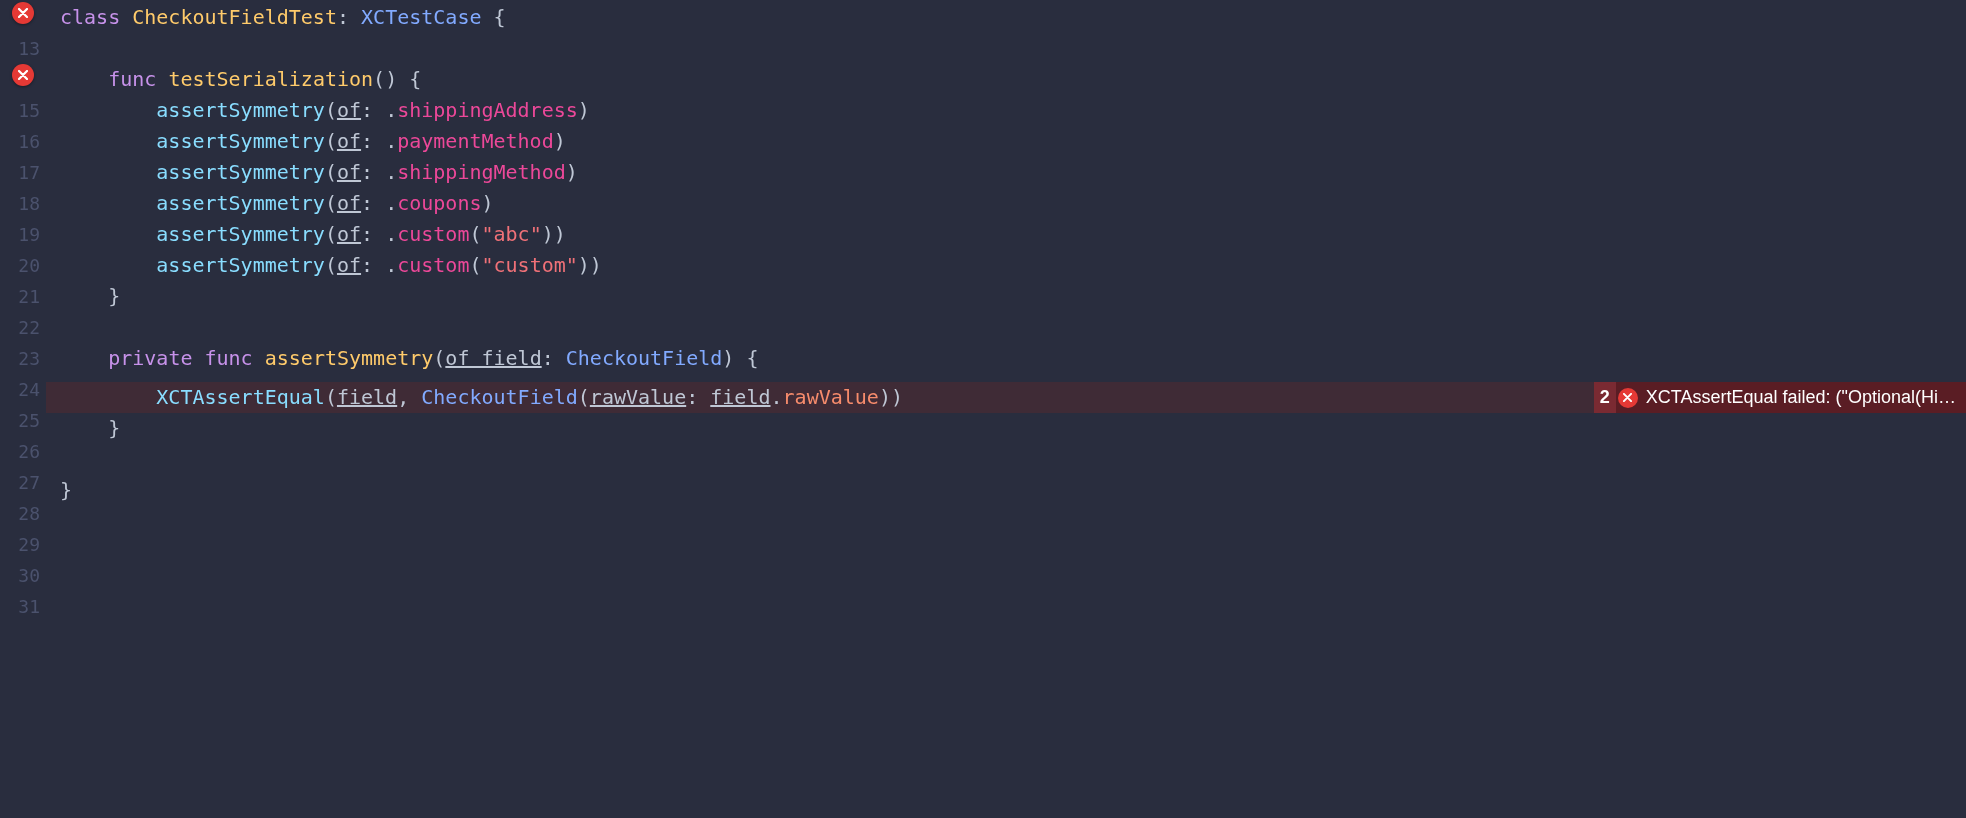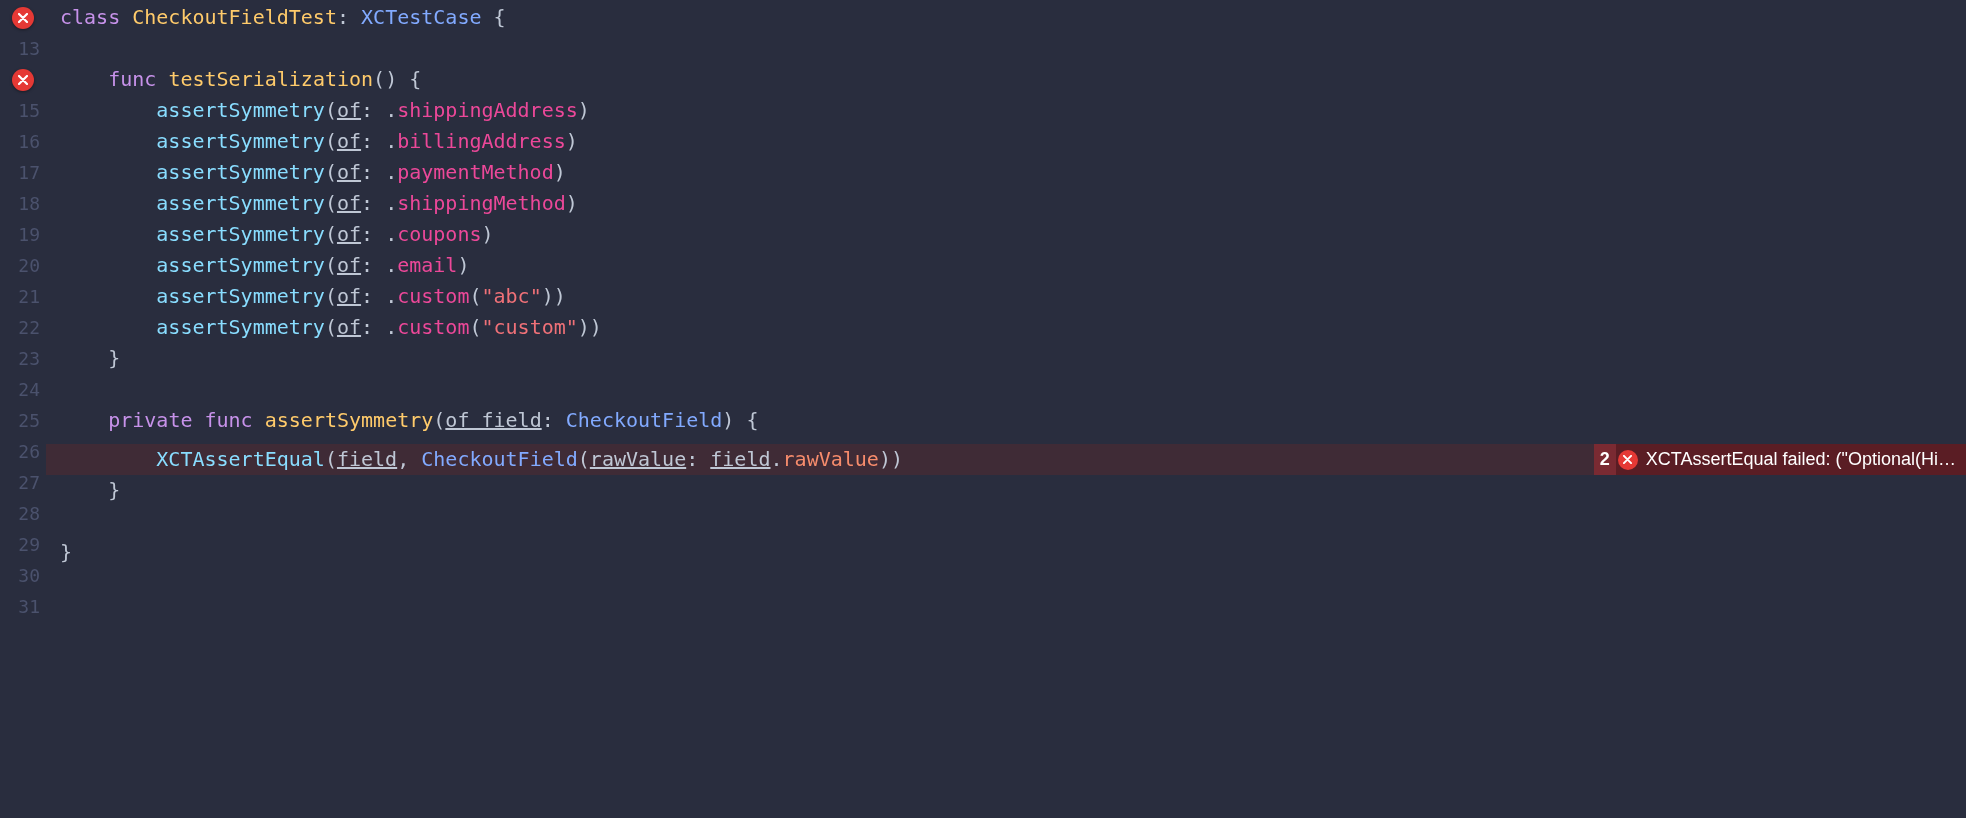--- a/index.html
+++ b/index.html
@@ -15,21 +15,21 @@
   .editor { display: flex; }
   .gutter {
     width: 46px;
     flex-shrink: 0;
     padding-top: 2px;
     position: relative;
   }
   .gutter-row {
     height: 31px;
     display: flex;
-    align-items: center;
+    align-items: flex-start;
     justify-content: flex-end;
     padding-right: 6px;
     position: relative;
   }
   .line-number {
     color: #4b526d;
     font-size: 18px;
   }
   .error-marker {
     position: absolute;
@@ -180,25 +180,23 @@
     <div class="gutter-row">
         <span class="line-number">31</span>
       </div>
   </div>
 
   <div class="code">
     <div class="code-line"><span class="tok-kw">class </span><span class="tok-decl">CheckoutFieldTest</span><span class="tok-plain">: </span><span class="tok-type">XCTestCase</span><span class="tok-plain"> {</span></div>
     <div class="code-line"></div>
     <div class="code-line"><span class="tok-plain">    </span><span class="tok-kw">func </span><span class="tok-decl">testSerialization</span><span class="tok-plain">() {</span></div>
     <div class="code-line"><span class="tok-plain">        </span><span class="tok-call">assertSymmetry</span><span class="tok-plain">(</span><span class="tok-param">of</span><span class="tok-plain">: .</span><span class="tok-member">shippingAddress</span><span class="tok-plain">)</span></div>
-    <div class="code-line"><span class="tok-plain">        </span><span class="tok-call">assertSymmetry</span><span class="tok-plain">(</span><span class="tok-param">of</span><span class="tok-plain">: .</span><span class="tok-member">billingAddress</span><span class="tok-plain">)</span></div>
     <div class="code-line"><span class="tok-plain">        </span><span class="tok-call">assertSymmetry</span><span class="tok-plain">(</span><span class="tok-param">of</span><span class="tok-plain">: .</span><span class="tok-member">paymentMethod</span><span class="tok-plain">)</span></div>
     <div class="code-line"><span class="tok-plain">        </span><span class="tok-call">assertSymmetry</span><span class="tok-plain">(</span><span class="tok-param">of</span><span class="tok-plain">: .</span><span class="tok-member">shippingMethod</span><span class="tok-plain">)</span></div>
     <div class="code-line"><span class="tok-plain">        </span><span class="tok-call">assertSymmetry</span><span class="tok-plain">(</span><span class="tok-param">of</span><span class="tok-plain">: .</span><span class="tok-member">coupons</span><span class="tok-plain">)</span></div>
-    <div class="code-line"><span class="tok-plain">        </span><span class="tok-call">assertSymmetry</span><span class="tok-plain">(</span><span class="tok-param">of</span><span class="tok-plain">: .</span><span class="tok-member">email</span><span class="tok-plain">)</span></div>
     <div class="code-line"><span class="tok-plain">        </span><span class="tok-call">assertSymmetry</span><span class="tok-plain">(</span><span class="tok-param">of</span><span class="tok-plain">: .</span><span class="tok-member">custom</span><span class="tok-plain">(</span><span class="tok-string">"abc"</span><span class="tok-plain">))</span></div>
     <div class="code-line"><span class="tok-plain">        </span><span class="tok-call">assertSymmetry</span><span class="tok-plain">(</span><span class="tok-param">of</span><span class="tok-plain">: .</span><span class="tok-member">custom</span><span class="tok-plain">(</span><span class="tok-string">"custom"</span><span class="tok-plain">))</span></div>
     <div class="code-line"><span class="tok-plain">    </span><span class="tok-plain">}</span></div>
     <div class="code-line"></div>
     <div class="code-line"><span class="tok-plain">    </span><span class="tok-kw">private </span><span class="tok-kw">func </span><span class="tok-decl">assertSymmetry</span><span class="tok-plain">(</span><span class="tok-param">of field</span><span class="tok-plain">: </span><span class="tok-type">CheckoutField</span><span class="tok-plain">) {</span></div>
     <div class="code-line error-line"><span class="tok-plain">        </span><span class="tok-call">XCTAssertEqual</span><span class="tok-plain">(</span><span class="tok-param">field</span><span class="tok-plain">, </span><span class="tok-type">CheckoutField</span><span class="tok-plain">(</span><span class="tok-param">rawValue</span><span class="tok-plain">: </span><span class="tok-param">field</span><span class="tok-plain">.</span><span class="tok-member2">rawValue</span><span class="tok-plain">))</span>
       <div class="inline-error">
         <span class="count-badge">2</span>
         <span class="err-icon"><svg viewBox="0 0 10 10">
               <path d="M1 1 L9 9 M9 1 L1 9" stroke="#fff" stroke-width="2.2" stroke-linecap="round"></path>

